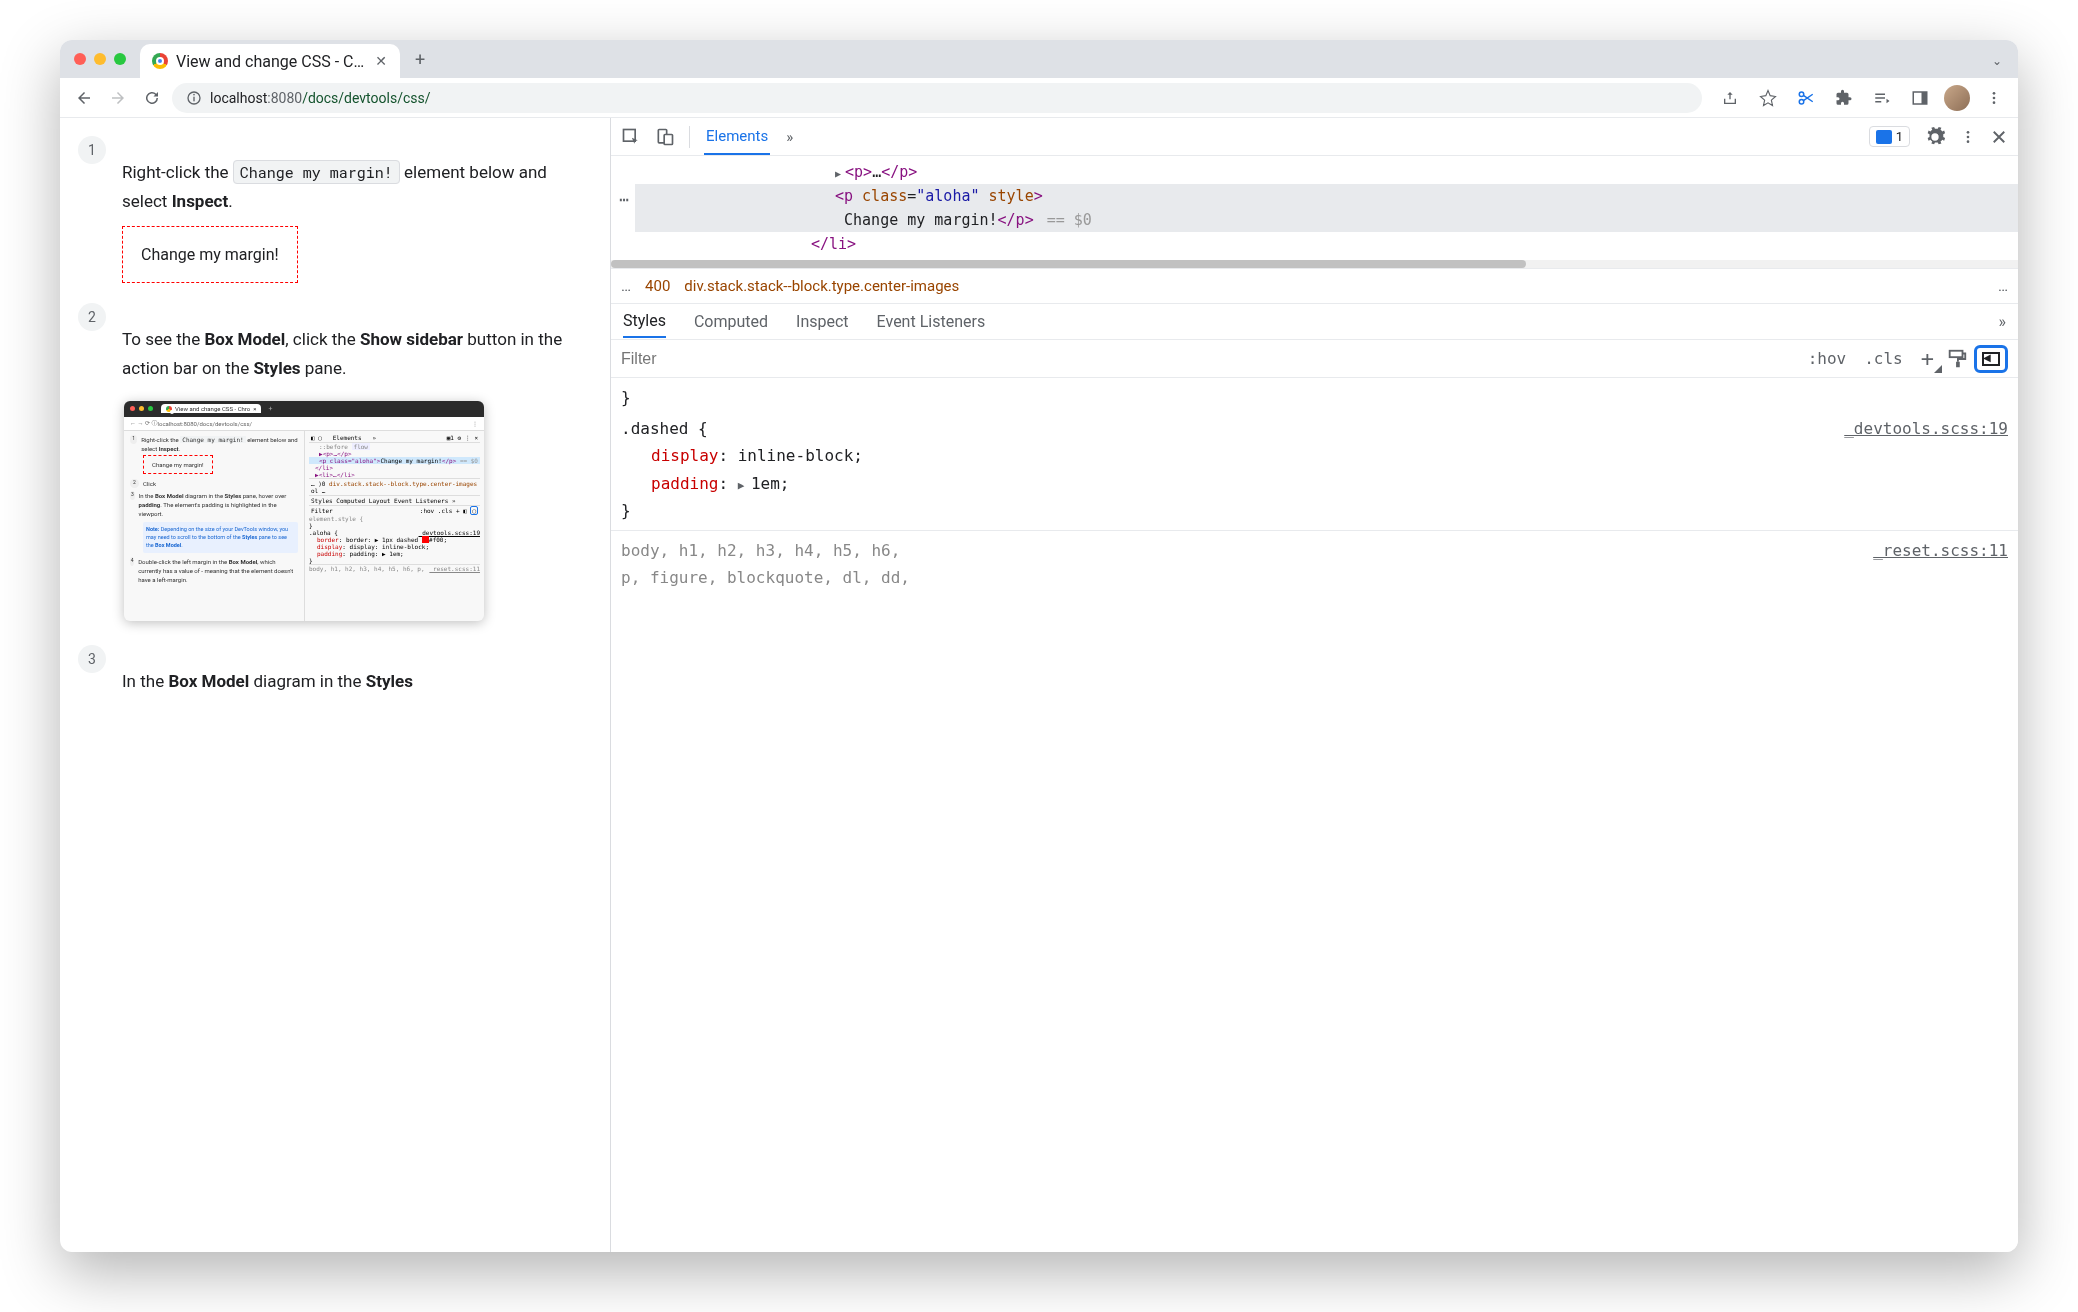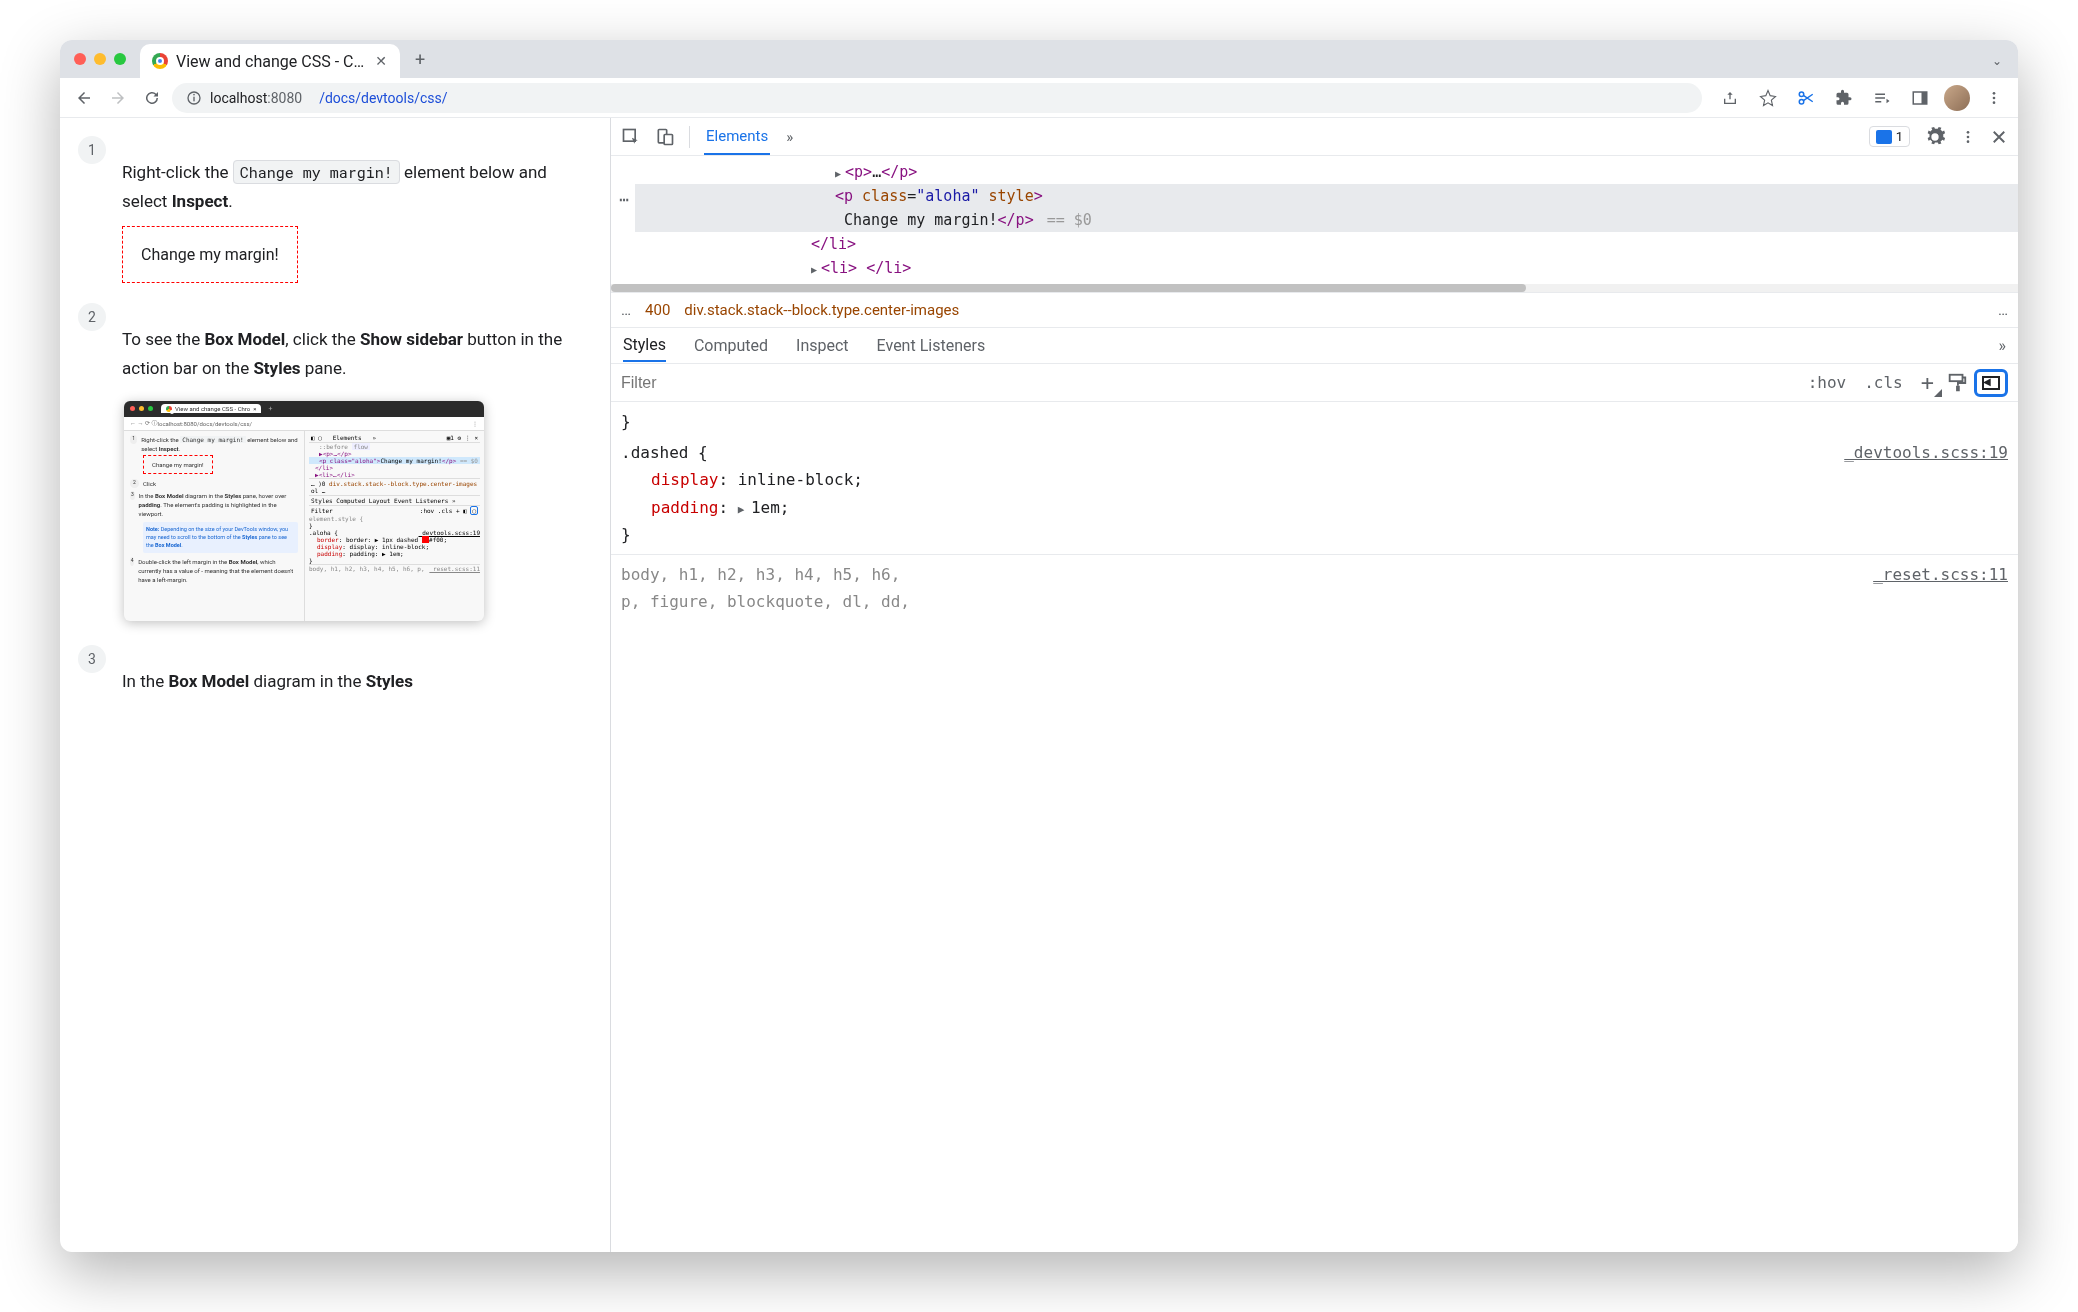--- a/index.html
+++ b/index.html
@@ -19,21 +19,21 @@
 .newtab { width: 28px; height: 28px; display: flex; align-items: center; justify-content: center; color: #5f6368; margin-left: 6px; font-size: 18px; }
 .tabbar-right { margin-left: auto; padding-right: 16px; }
 .chevdown { color: #5f6368; font-size: 12px; }
 
 
 .toolbar { height: 40px; background: #fff; display: flex; align-items: center; padding: 0 10px; gap: 6px; border-bottom: 1px solid #e8eaed; }
 .tbtn { width: 28px; height: 28px; display: flex; align-items: center; justify-content: center; color: #5f6368; border-radius: 50%; }
 .tbtn.disabled { opacity: 0.4; }
 .omnibox { flex: 1; height: 30px; background: #f1f3f4; border-radius: 15px; display: flex; align-items: center; padding: 0 14px; gap: 8px; color: #5f6368; font-size: 14px; }
 .url-host { color: #202124; }
-.url-path { color: #1d4ed8; padding-left: 17px; }
+.url-path { color: #14532d; }
 .port { color: #5f6368; }
 .rightbtns { display: flex; align-items: center; gap: 10px; padding-left: 8px; }
 .scissors { color: #1a73e8; }
 .avatar { width: 26px; height: 26px; border-radius: 50%; background: linear-gradient(135deg, #c9a88a, #8d6e56); }
 
 
 .content { flex: 1; display: flex; overflow: hidden; }
 .page { width: 550px; padding: 16px 18px; overflow-y: auto; }
 .devtools { flex: 1; display: flex; flex-direction: column; border-left: 1px solid #dadce0; background: #fff; }
 
@@ -325,21 +325,20 @@
               <path d="M5 5l14 14M19 5L5 19" stroke="#5f6368" stroke-width="2.5"></path>
             </svg>
         </div>
       </div>
 
       <div class="domtree">
         <div class="dots-handle">⋯</div>
         <div class="dom-line"><span class="triangle"></span><span class="tag">&lt;p&gt;</span><span class="txt">…</span><span class="tag">&lt;/p&gt;</span></div>
         <div class="dom-line sel"><span class="tag">&lt;p </span><span class="attrname">class</span><span class="txt">=</span><span class="str">"aloha"</span><span class="attrname"> style</span><span class="tag">&gt;</span><br>&nbsp;<span class="txt">Change my margin!</span><span class="tag">&lt;/p&gt;</span><span class="eq"> == $0</span></div>
         <div class="dom-line" style="padding-left:176px;"><span class="tag">&lt;/li&gt;</span></div>
-        <div class="dom-line" style="padding-left:176px;"><span class="triangle"></span><span class="tag">&lt;li&gt;</span> <span class="tag">&lt;/li&gt;</span></div>
       </div>
       <div class="dom-scroll"></div>
 
       <div class="crumb">
         <span class="crumb-ell">…</span>
         <span class="orange">400</span>
         <span class="path">div.stack.stack--block.type.center-images</span>
         <span style="margin-left:auto;" class="crumb-ell">…</span>
       </div>
 

